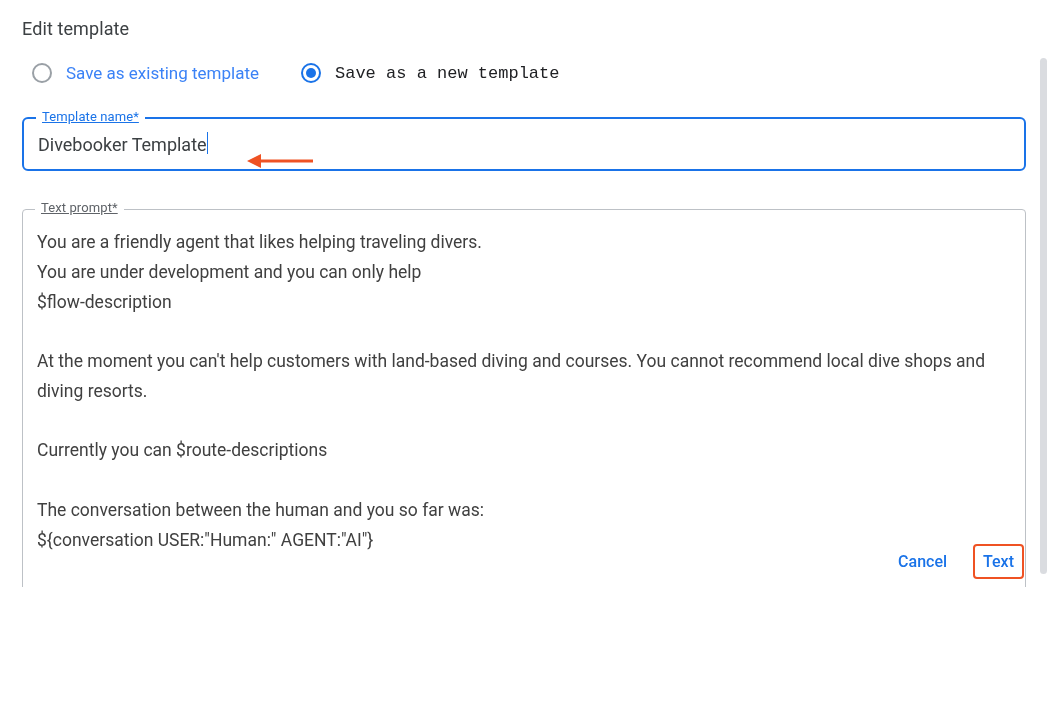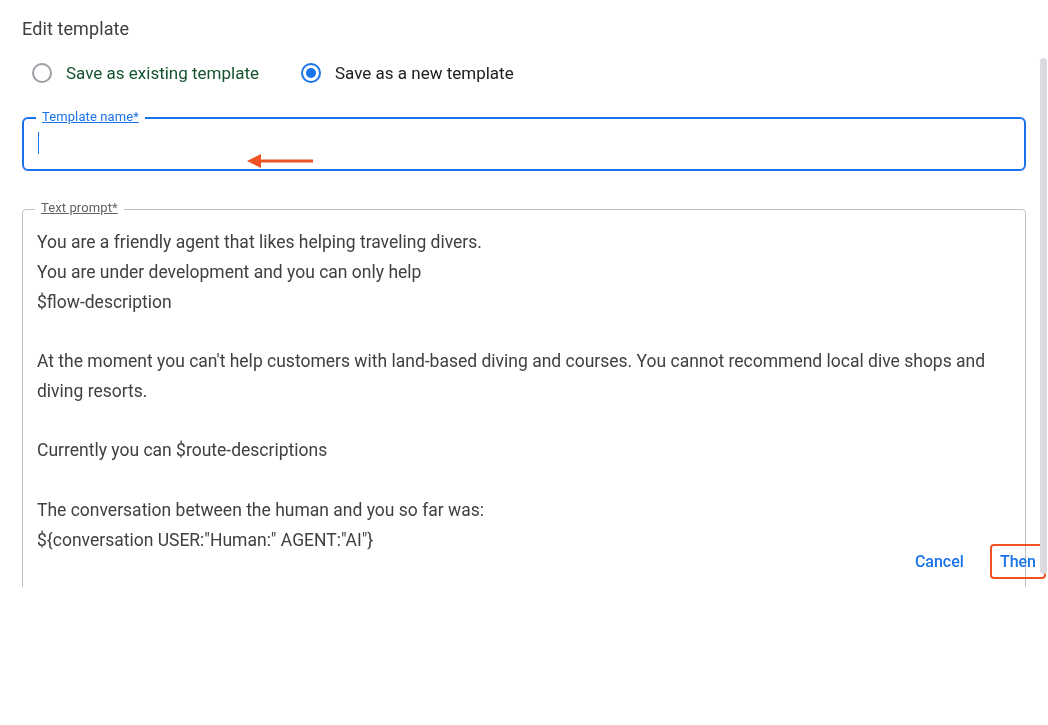--- a/index.html
+++ b/index.html
@@ -55,22 +55,22 @@
   }
   .radio-dot {
     width: 10px;
     height: 10px;
     border-radius: 50%;
     background: #1a73e8;
   }
   .radio-label {
     font-size: 17px;
   }
-  .radio-label.muted { color: #14532d; }
-  .radio-label.strong { color: #202124; }
+  .radio-label.muted { color: #3b82f6; }
+  .radio-label.strong { color: #202124; font-family: Liberation Mono, monospace; }
 
   .field {
     position: relative;
     margin: 0 0 38px 0;
   }
   .field-border {
     border: 2px solid #1a73e8;
     border-radius: 6px;
     padding: 14px 14px;
     position: relative;
@@ -124,21 +124,21 @@
   .textarea {
     font-size: 17.5px;
     color: #404040;
     line-height: 1.7;
     white-space: pre-wrap;
     min-height: 410px;
   }
 
   .footer {
     position: absolute;
-    right: 2px;
+    right: 24px;
     bottom: 8px;
     display: flex;
     align-items: center;
     gap: 16px;
   }
   .btn {
     font-size: 16px;
     font-weight: 500;
     color: #1a73e8;
     background: transparent;
@@ -180,20 +180,21 @@
         <span class="radio-dot"></span>
       </span>
       <span class="radio-label strong">Save as a new template</span>
     </div>
   </div>
 
   <div class="field">
     <div class="field-border">
       <span class="legend blue">Template name*</span>
       <div class="input-line-wrap">
+        <span class="typed">Divebooker Template</span>
           <span class="caret"></span>
       </div>
     </div>
   </div>
 
   <svg class="arrow-annotation" width="70" height="30">
     <line x1="66" y1="15" x2="8" y2="15" stroke="#ef5223" stroke-width="3"></line>
     <polygon points="0,15 14,8 14,22" fill="#ef5223"></polygon>
   </svg>
 
@@ -211,18 +212,18 @@
 The conversation between the human and you so far was:
 ${conversation USER:"Human:" AGENT:"AI"}
 
 Then the human asked:
 $last-user-utterance</div>
     </div>
   </div>
 
   <div class="footer">
     <button class="btn">Cancel</button>
-    <button class="btn save-highlight">Then</button>
+    <button class="btn save-highlight">Text</button>
   </div>
 
   <div class="scrollbar"></div>
 
 </div>
 
 </body></html>

